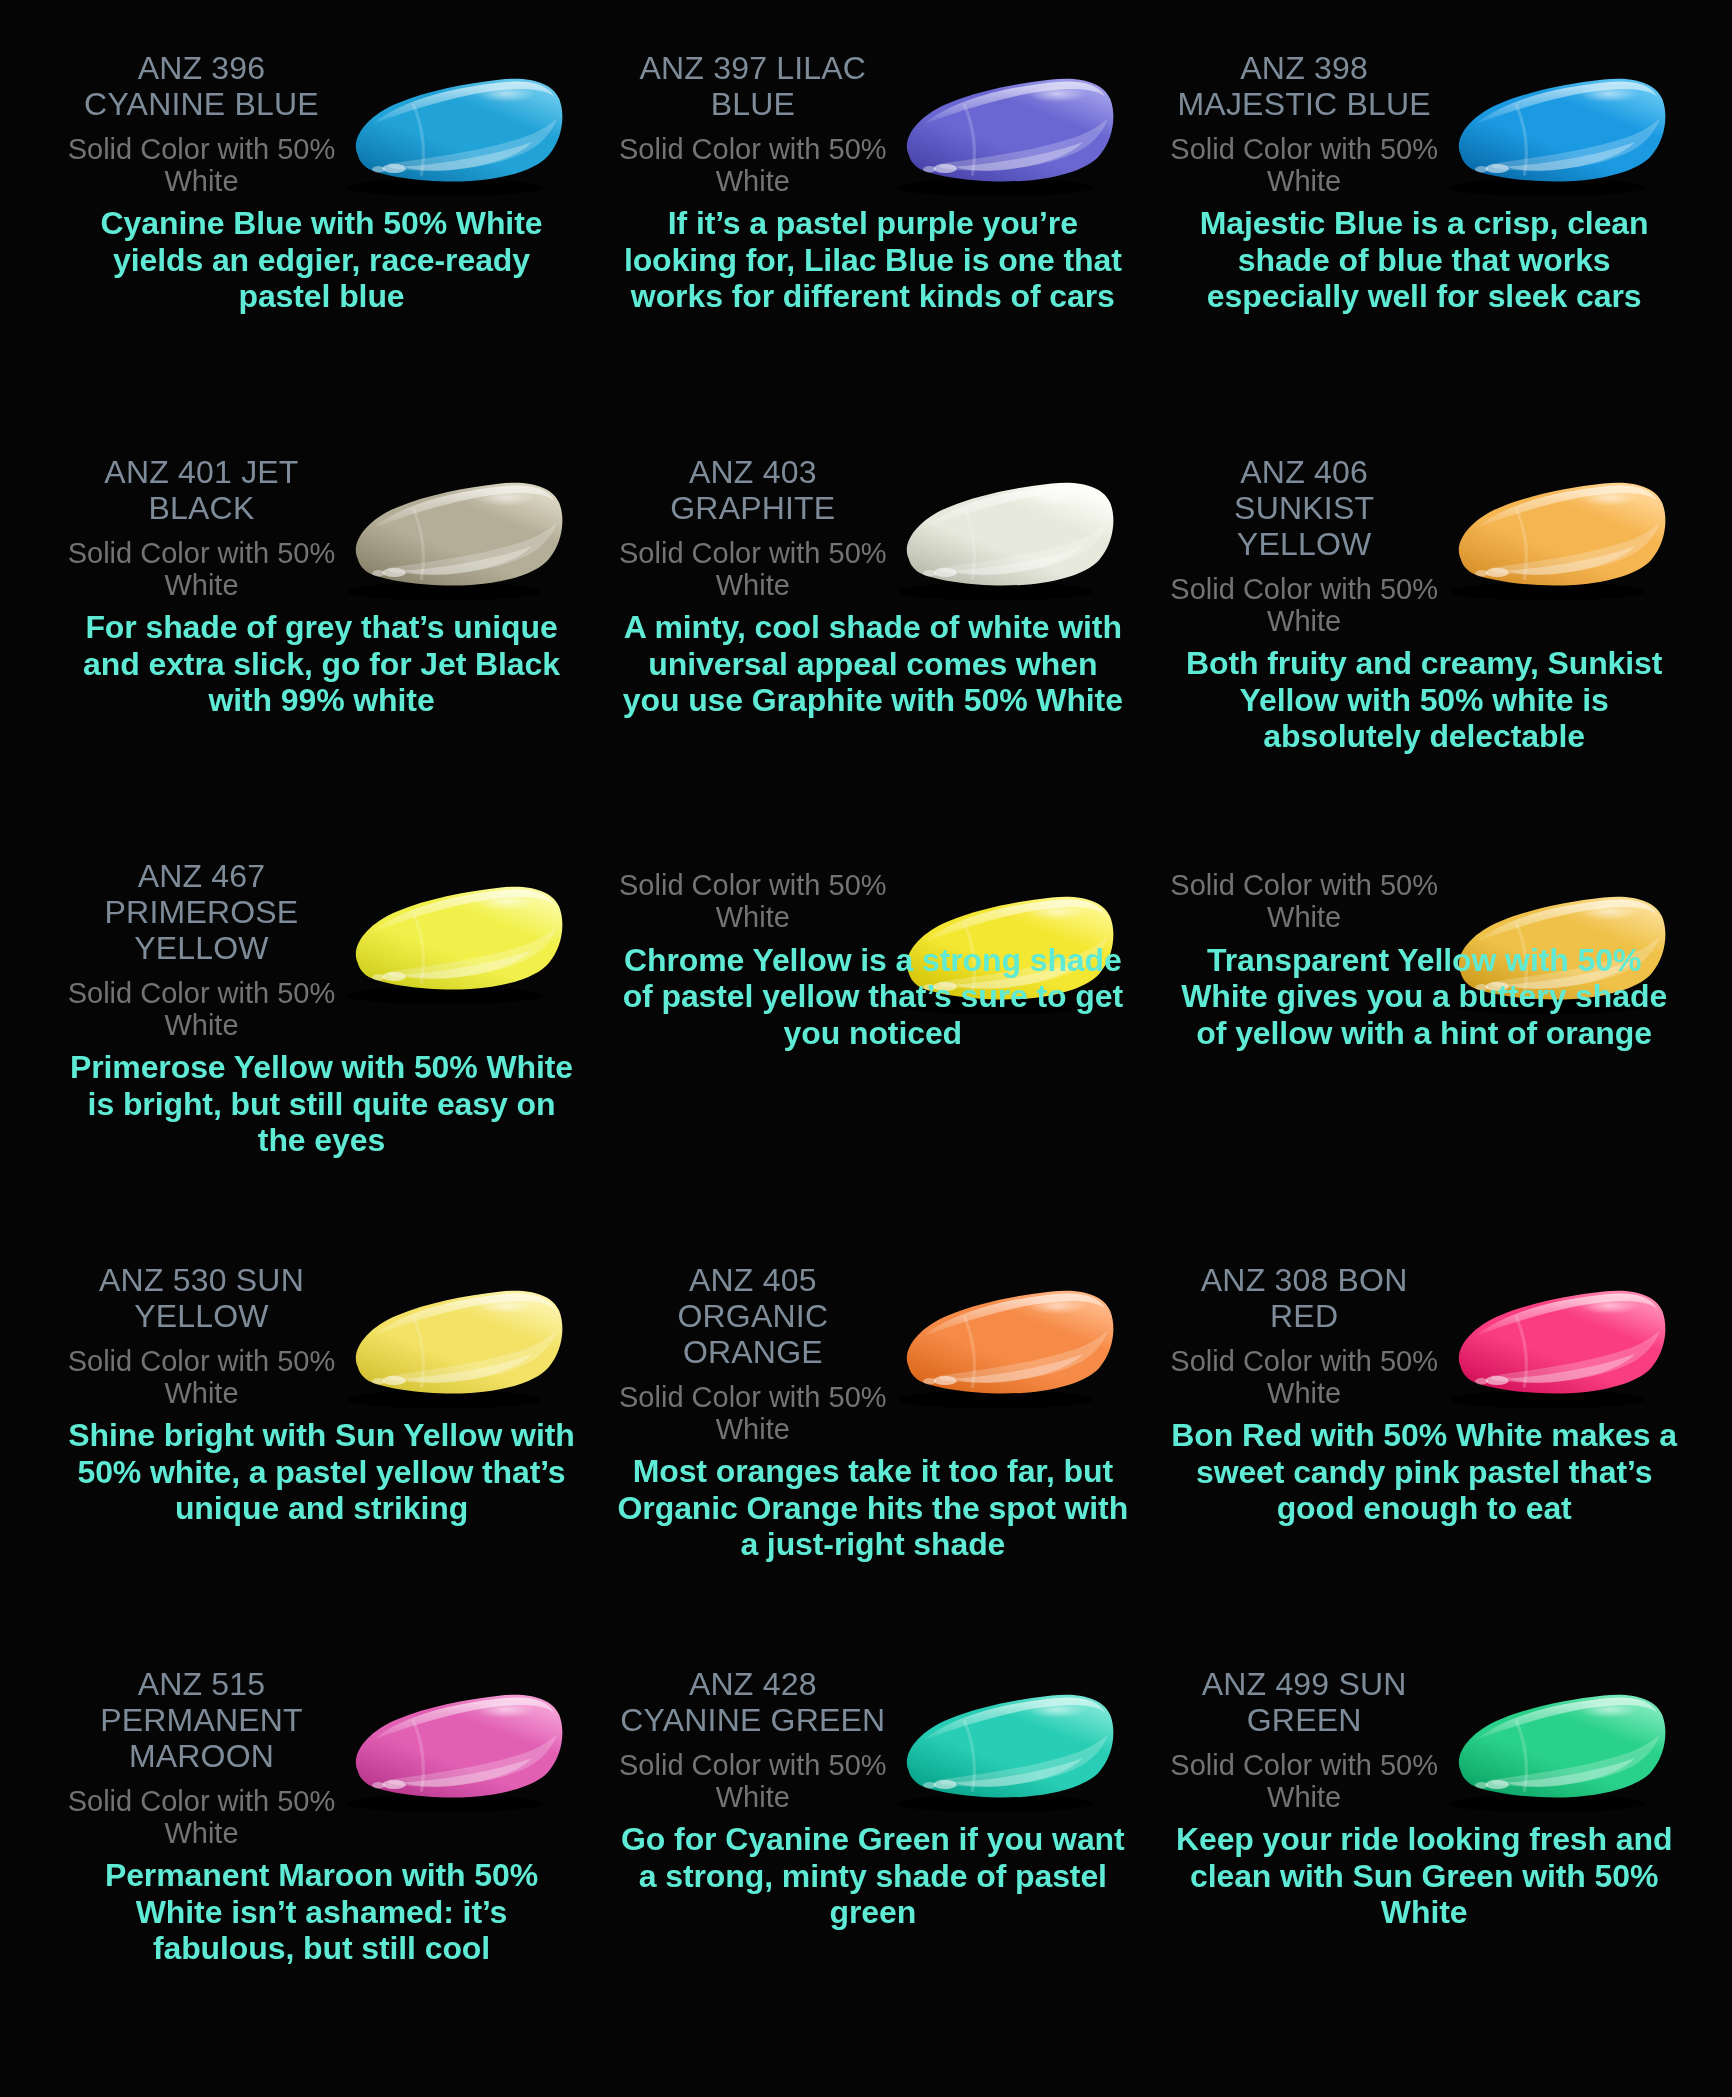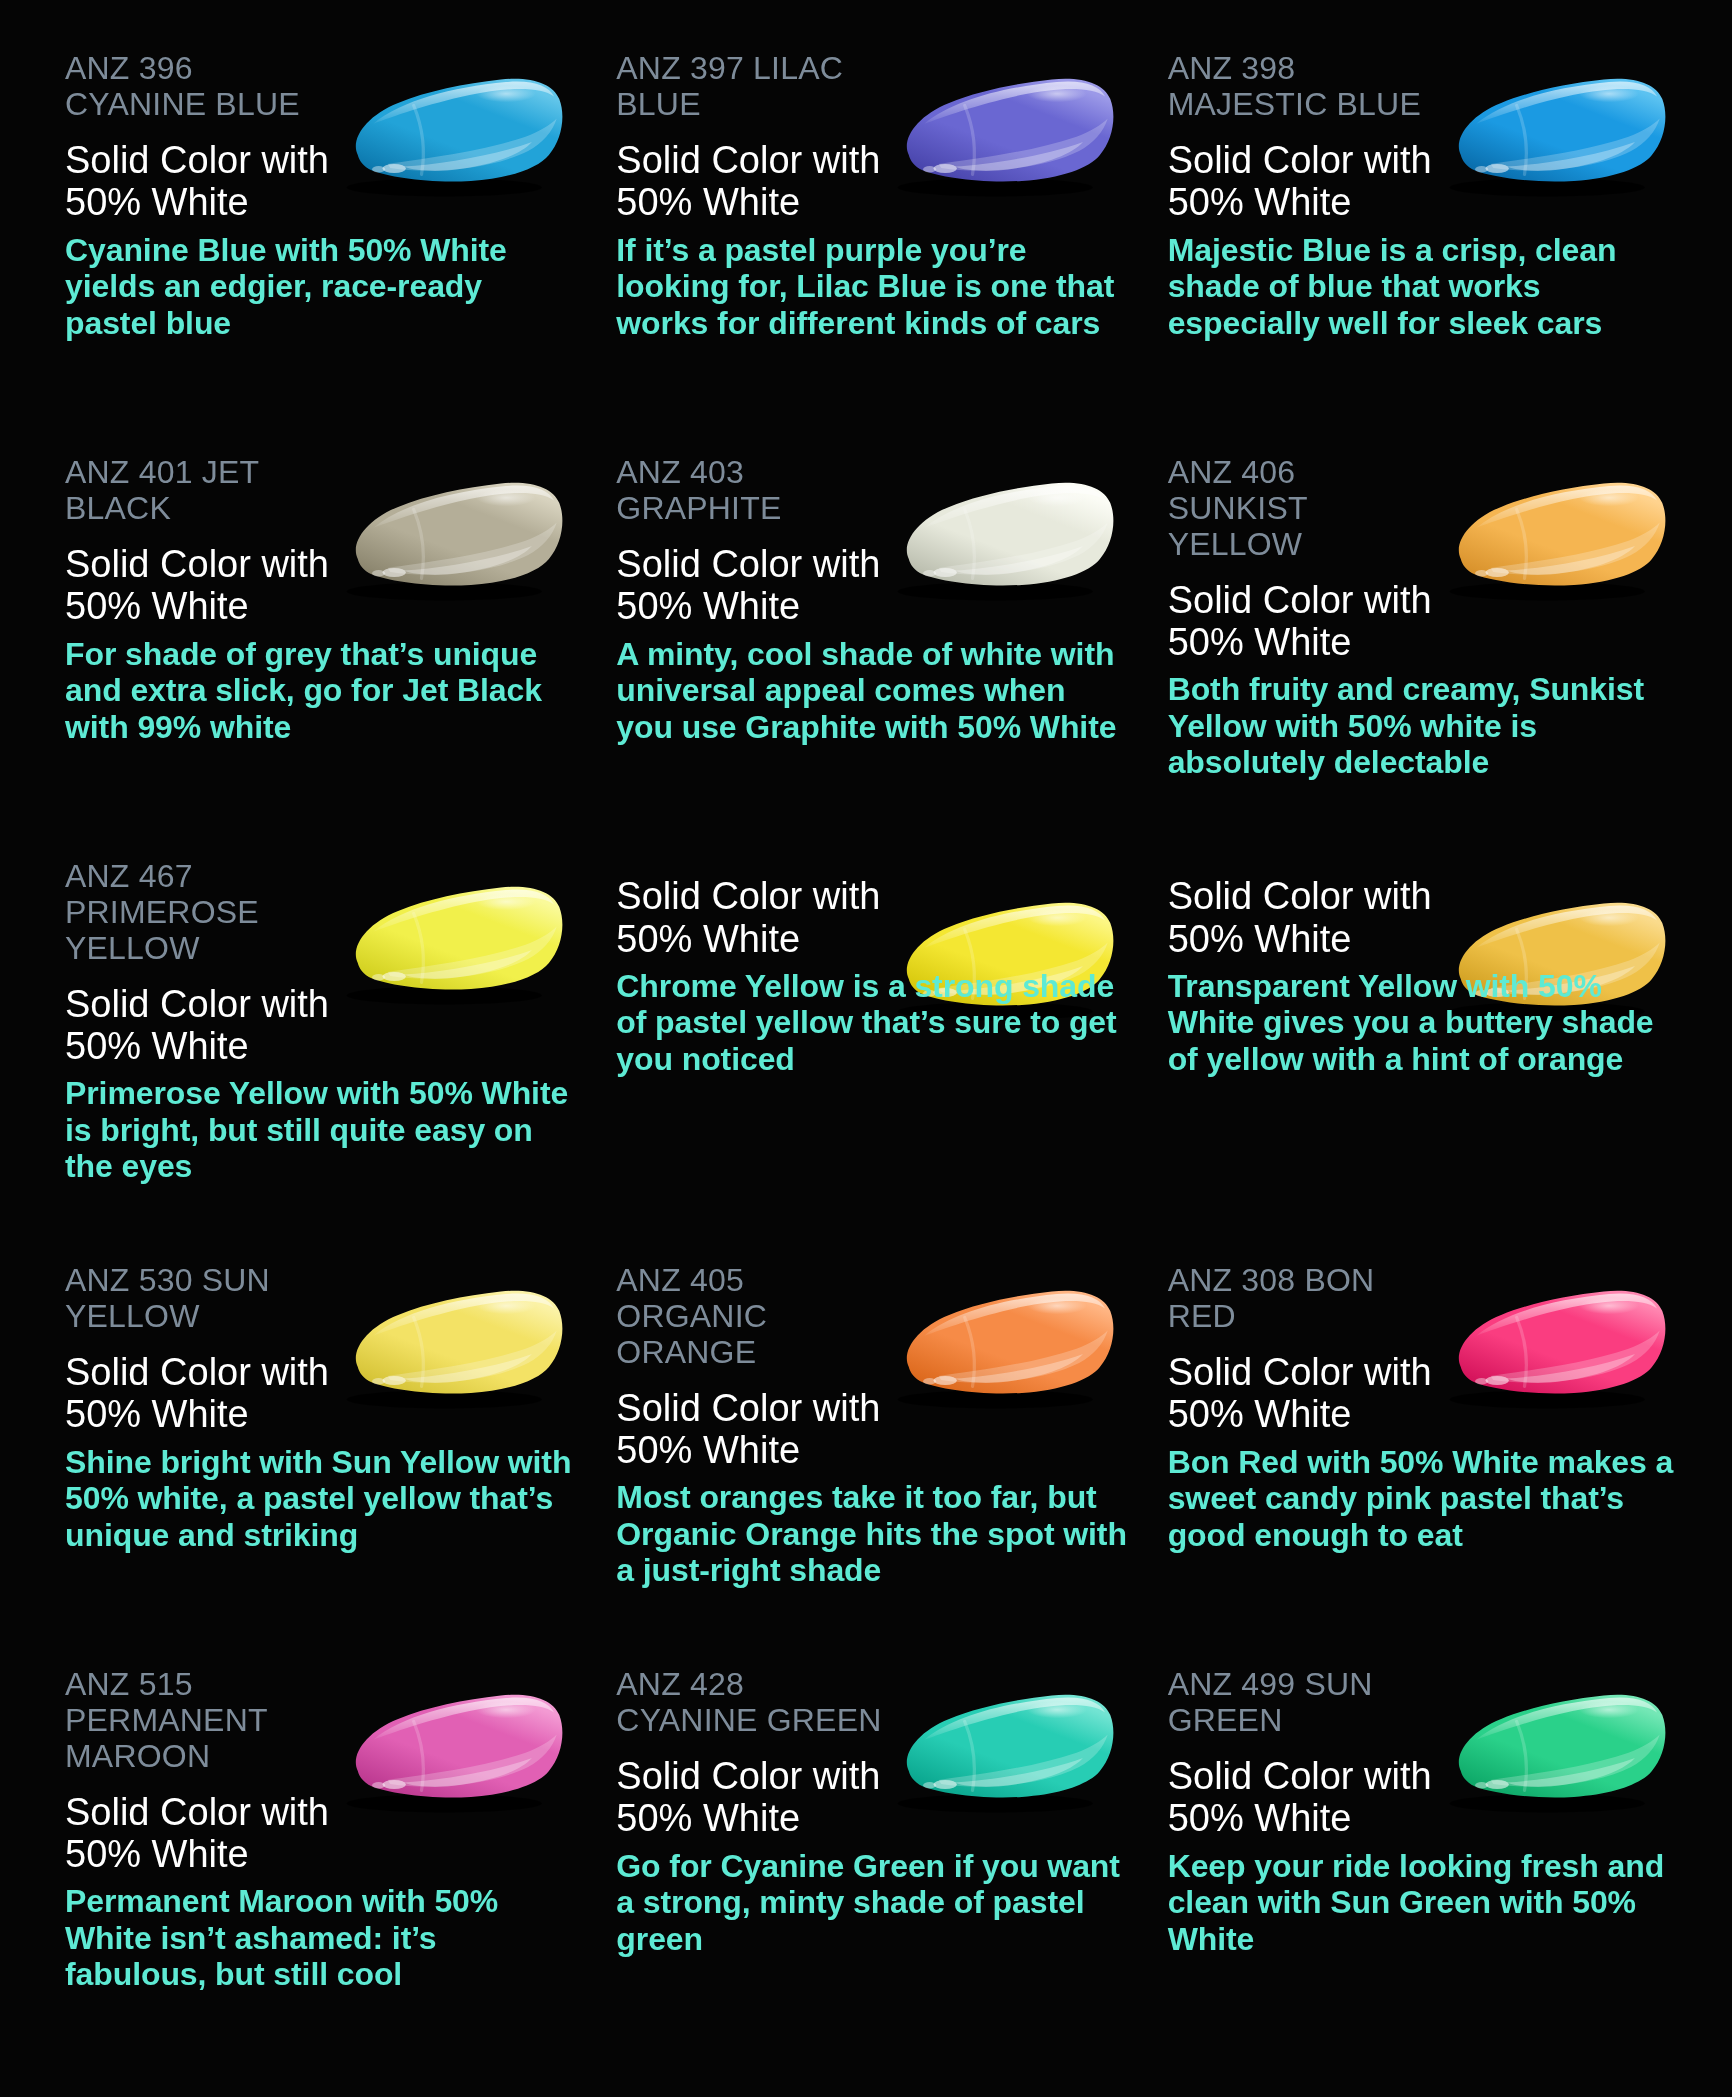--- a/index.html
+++ b/index.html
@@ -14,20 +14,21 @@
     background: #050505;
     overflow: hidden;
   }
   #sheet {
     position: relative;
     width: 1732px;
     height: 2097px;
     background: #050505;
     box-sizing: border-box;
     padding: 51px 22px 26px 65px;
+    text-align: center;
   }
   #grid {
     display: grid;
     grid-template-columns: repeat(3, 1fr);
     grid-template-rows: repeat(5, 1fr);
     column-gap: 9px;
     row-gap: 0px;
     width: 100%;
     height: 100%;
   }
@@ -58,26 +59,26 @@
   .code {
     font-size: 32px;
     line-height: 1.12em;
     letter-spacing: 0.2px;
     color: #7e8c9a;
     font-weight: 400;
     max-width: 273px;
     text-transform: uppercase;
   }
   .sub {
-    font-size: 38px;
+    font-size: 29px;
     line-height: 1.12em;
-    color: #ffffff;
+    color: #737373;
     font-weight: 400;
     max-width: 273px;
-    margin-top: 16px;
+    margin-top: 10px;
   }
   .desc {
     font-size: 32px;
     line-height: 1.14em;
     color: #5eead4;
     font-weight: 700;
     margin-top: 7.8px;
     max-width: 513px;
     letter-spacing: -0.1px;
   }

